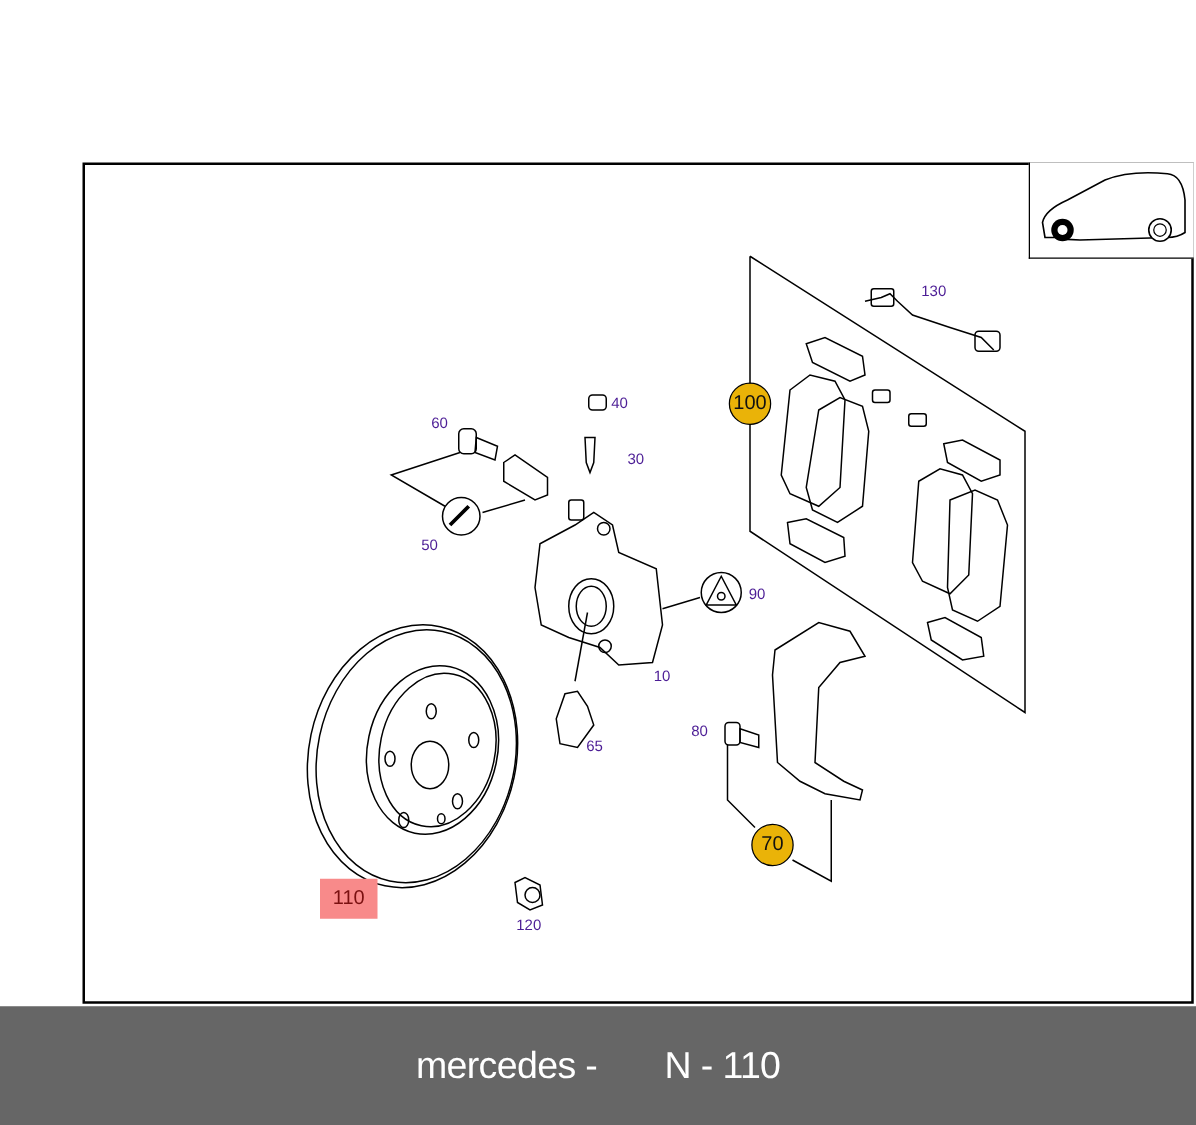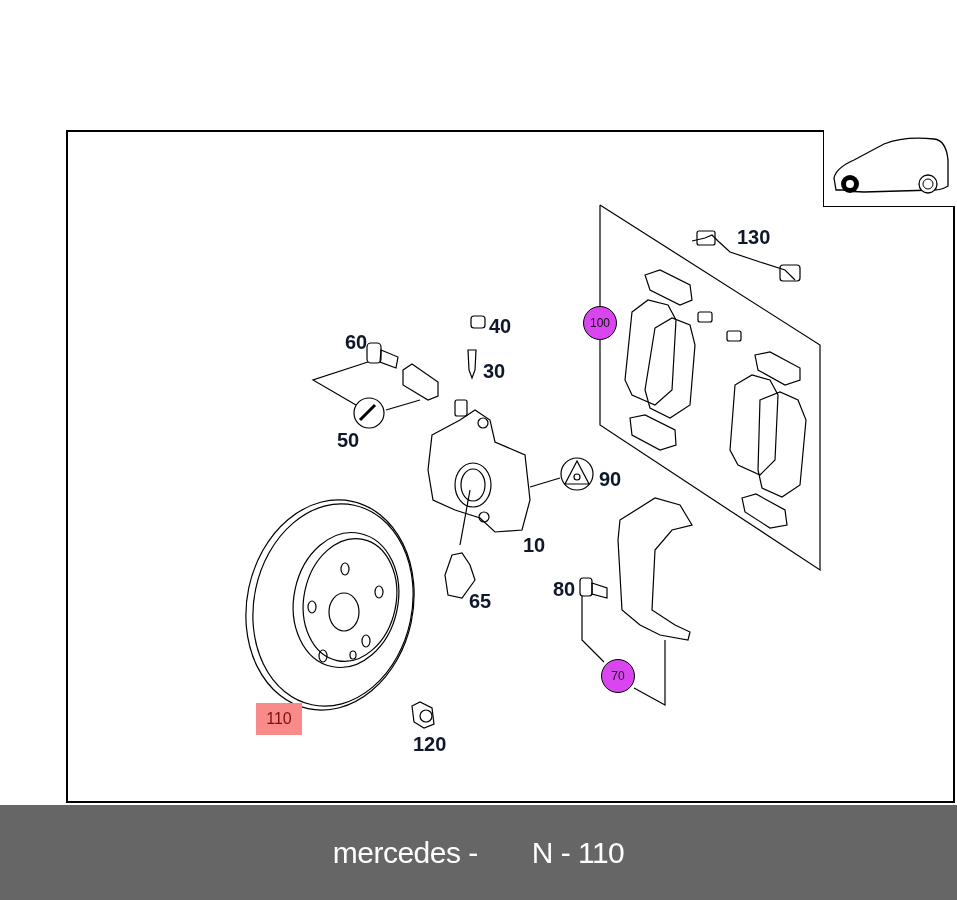--- a/index.html
+++ b/index.html
@@ -16,28 +16,28 @@
       background: #fff;
     }
     .thumb {
       position: absolute; left: 823px; top: 130px;
       width: 132px; height: 77px;
       border-left: 1px solid #000; border-bottom: 1px solid #000;
       box-sizing: border-box; background: #fff;
     }
     svg.diagram { position: absolute; left: 0; top: 0; }
     .callout {
-      position: absolute; font-size: 20px; color: #0f172a;
-      font-family: "Liberation Sans", sans-serif; line-height: 1; font-weight: bold;
+      position: absolute; font-size: 12px; color: #4c1d95;
+      font-family: "Liberation Sans", sans-serif; line-height: 1;
     }
     .bubble {
       position: absolute; width: 34px; height: 34px; border-radius: 50%;
-      border: 1.5px solid #000; background: #d946ef; box-sizing: border-box;
+      border: 1.5px solid #000; background: #eab308; box-sizing: border-box;
       display: flex; align-items: center; justify-content: center;
-      font-size: 12px; color: #111;
+      font-size: 16px; color: #111;
     }
     .highlight {
       position: absolute; left: 256px; top: 703px; width: 46px; height: 32px;
       background: #f88a8a; color: #7a1010;
       display: flex; align-items: center; justify-content: center;
       font-size: 16px;
     }
     .footer {
       position: absolute; left: 0; top: 805px; width: 957px; height: 95px;
       background: #666666; color: #ffffff;
@@ -138,21 +138,21 @@
     <circle cx="426" cy="716" r="6"></circle>
   </g>
 </svg>
 
 <span class="callout" style="left:737px;top:227px;">130</span>
 <div class="bubble" style="left:583px;top:306px;">
     <span>100</span>
   </div>
 <span class="callout" style="left:489px;top:316px;">40</span>
 <span class="callout" style="left:345px;top:332px;">60</span>
-<span class="callout" style="left:483px;top:361px;">30</span>
+<span class="callout" style="left:502px;top:361px;">30</span>
 <span class="callout" style="left:337px;top:430px;">50</span>
 <span class="callout" style="left:599px;top:469px;">90</span>
 <span class="callout" style="left:523px;top:535px;">10</span>
 <span class="callout" style="left:553px;top:579px;">80</span>
 <span class="callout" style="left:469px;top:591px;">65</span>
 <div class="bubble" style="left:601px;top:659px;">
     <span>70</span>
   </div>
 <div class="highlight">
     <span>110</span>

